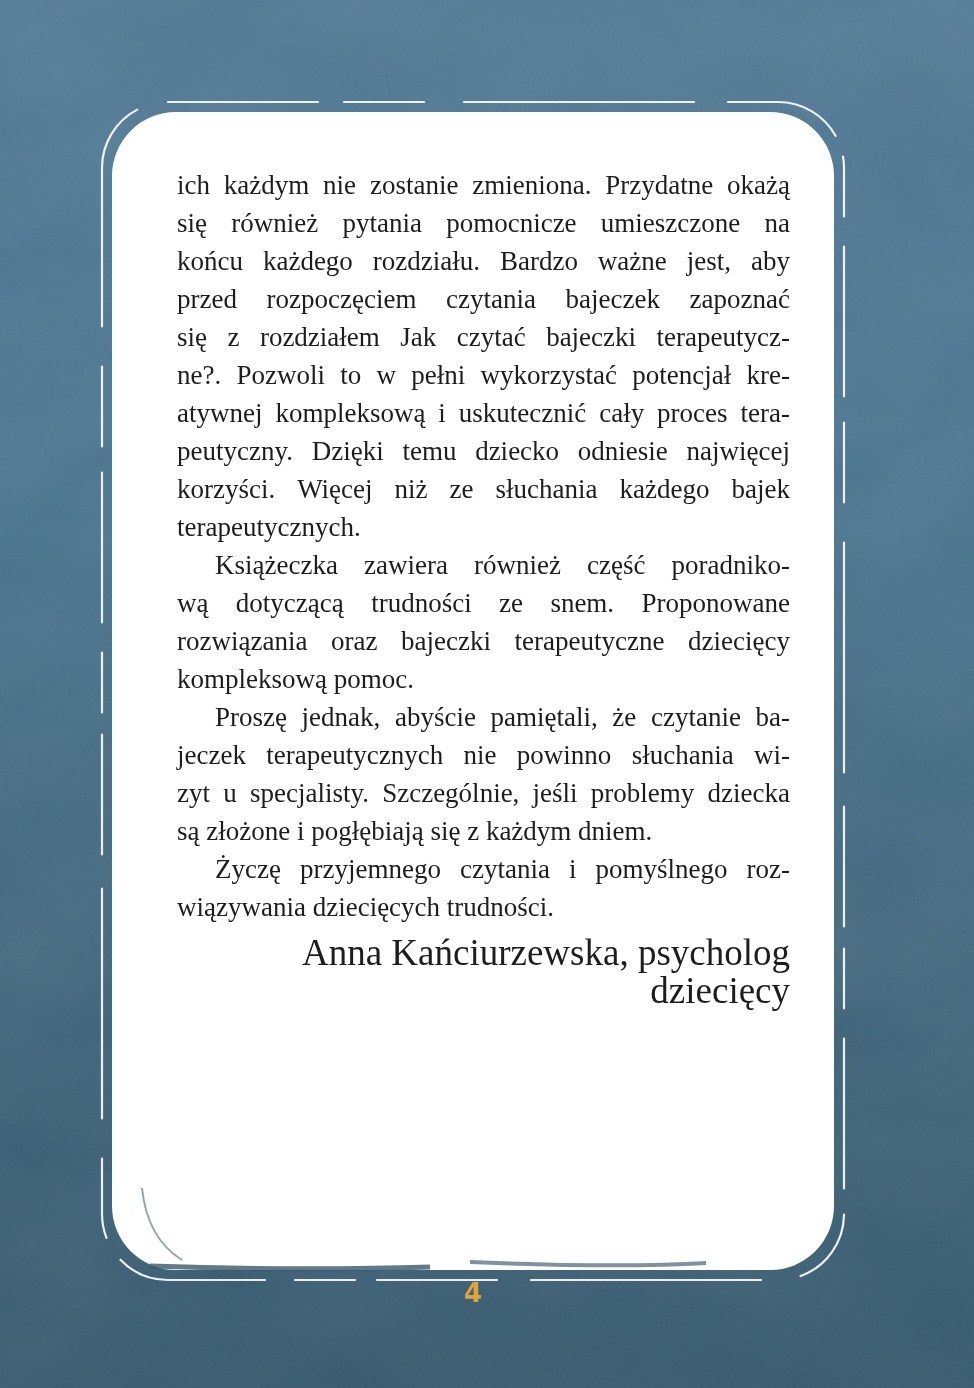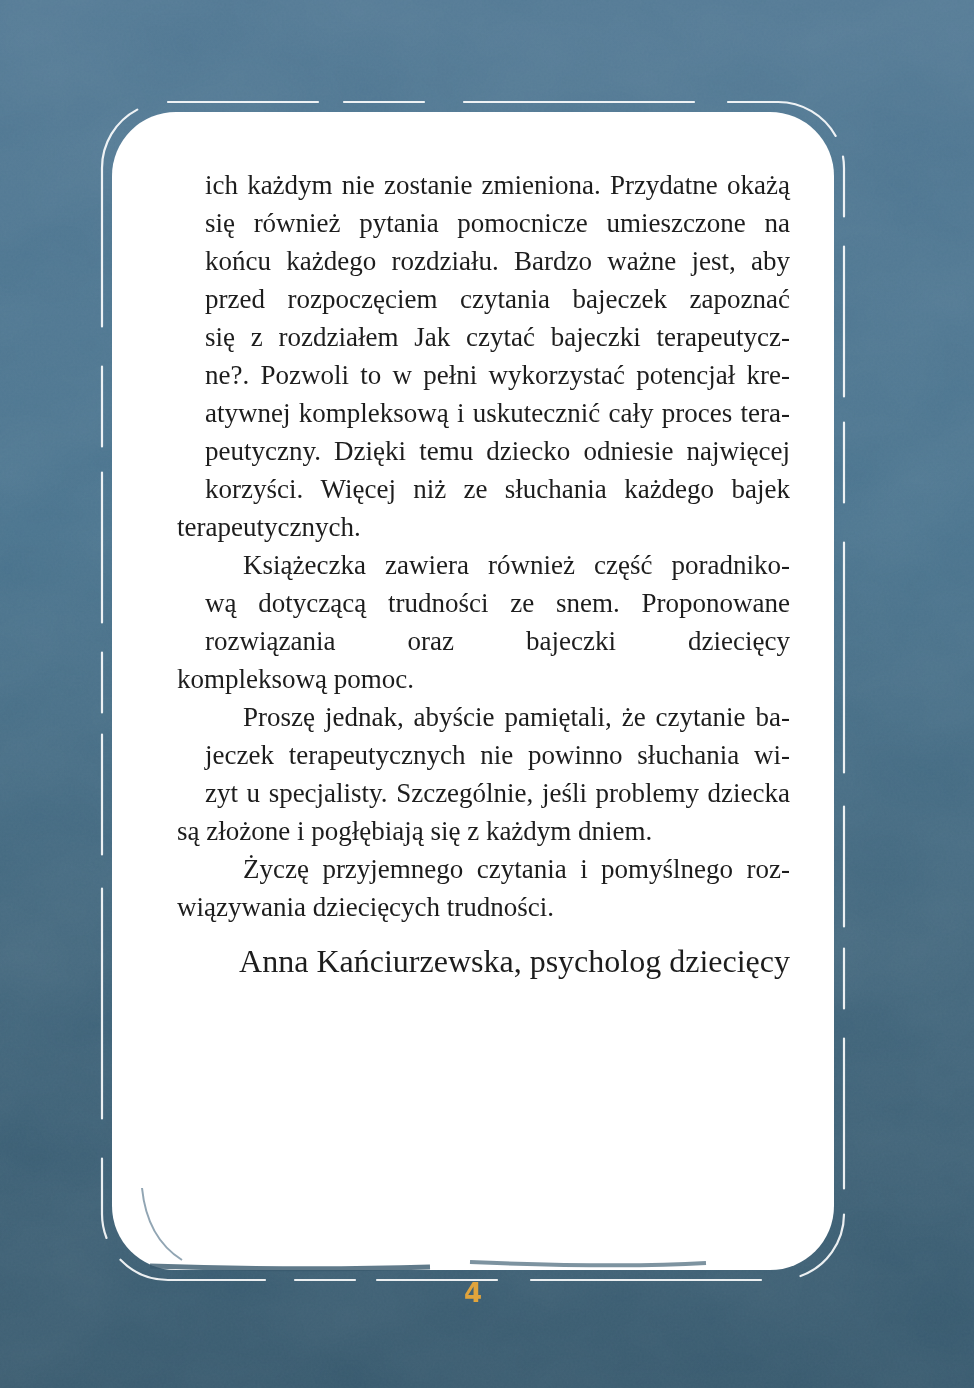--- a/index.html
+++ b/index.html
@@ -12,25 +12,25 @@
   .page{
     position:absolute;left:112px;top:112px;width:722px;height:1158px;z-index:2;
     background:var(--page,#ffffff);border-radius:64px;
   }
   .sketch{position:absolute;left:0;top:0;z-index:3;pointer-events:none;}
   .text-block{
     position:absolute;left:65px;top:54px;width:613px;
     font-size:27px;line-height:38px;color:var(--text,#1d1d1d);
   }
   .line{white-space:pre;}
-  .line.j{display:flex;justify-content:space-between;margin-left:28px;}
+  .line.j{display:flex;justify-content:space-between;}
   .line .w{white-space:pre;}
   .it{}
   .line.indent{padding-left:38px;align-items:center;}
-  .signature{margin-top:16px;text-align:right;font-size:32px;line-height:38px;color:var(--text,#1d1d1d);}
+  .signature{margin-top:8px;text-align:right;font-size:37px;line-height:38px;color:var(--text,#1d1d1d);}
   .page-number{
     position:absolute;left:112px;top:1278px;width:722px;z-index:4;
     text-align:center;font-family:"DejaVu Sans",sans-serif;font-weight:bold;
     font-size:26px;color:var(--page-num,#e1a43c);
   }
 </style>
 </head>
 <body>
 
 <div class="stage">
@@ -55,21 +55,21 @@
         <div class="line j"><span class="w">końcu</span><span class="w">każdego</span><span class="w">rozdziału.</span><span class="w">Bardzo</span><span class="w">ważne</span><span class="w">jest,</span><span class="w">aby</span></div>
         <div class="line j"><span class="w">przed</span><span class="w">rozpoczęciem</span><span class="w">czytania</span><span class="w">bajeczek</span><span class="w">zapoznać</span></div>
         <div class="line j"><span class="w">się</span><span class="w">z</span><span class="w">rozdziałem</span><span class="w"><span class="it">Jak</span></span><span class="w"><span class="it">czytać</span></span><span class="w"><span class="it">bajeczki</span></span><span class="w"><span class="it">terapeutycz-</span></span></div>
         <div class="line j"><span class="w"><span class="it">ne?</span>.</span><span class="w">Pozwoli</span><span class="w">to</span><span class="w">w</span><span class="w">pełni</span><span class="w">wykorzystać</span><span class="w">potencjał</span><span class="w">kre-</span></div>
         <div class="line j"><span class="w">atywnej</span><span class="w">kompleksową</span><span class="w">i</span><span class="w">uskutecznić</span><span class="w">cały</span><span class="w">proces</span><span class="w">tera-</span></div>
         <div class="line j"><span class="w">peutyczny.</span><span class="w">Dzięki</span><span class="w">temu</span><span class="w">dziecko</span><span class="w">odniesie</span><span class="w">najwięcej</span></div>
         <div class="line j"><span class="w">korzyści.</span><span class="w">Więcej</span><span class="w">niż</span><span class="w">ze</span><span class="w">słuchania</span><span class="w">każdego</span><span class="w">bajek</span></div>
         <div class="line"><span>terapeutycznych.</span></div>
         <div class="line j indent"><span class="w">Książeczka</span><span class="w">zawiera</span><span class="w">również</span><span class="w">część</span><span class="w">poradniko-</span></div>
         <div class="line j"><span class="w">wą</span><span class="w">dotyczącą</span><span class="w">trudności</span><span class="w">ze</span><span class="w">snem.</span><span class="w">Proponowane</span></div>
-        <div class="line j"><span class="w">rozwiązania</span><span class="w">oraz</span><span class="w">bajeczki</span><span class="w">dziecięcy</span></div>
+        <div class="line j"><span class="w">rozwiązania</span><span class="w">oraz</span><span class="w">bajeczki</span><span class="w">terapeutyczne</span><span class="w">dziecięcy</span></div>
         <div class="line"><span>kompleksową pomoc.</span></div>
         <div class="line j indent"><span class="w">Proszę</span><span class="w">jednak,</span><span class="w">abyście</span><span class="w">pamiętali,</span><span class="w">że</span><span class="w">czytanie</span><span class="w">ba-</span></div>
         <div class="line j"><span class="w">jeczek</span><span class="w">terapeutycznych</span><span class="w">nie</span><span class="w">powinno</span><span class="w">słuchania</span><span class="w">wi-</span></div>
         <div class="line j"><span class="w">zyt</span><span class="w">u</span><span class="w">specjalisty.</span><span class="w">Szczególnie,</span><span class="w">jeśli</span><span class="w">problemy</span><span class="w">dziecka</span></div>
         <div class="line"><span>są złożone i pogłębiają się z każdym dniem.</span></div>
         <div class="line j indent"><span class="w">Życzę</span><span class="w">przyjemnego</span><span class="w">czytania</span><span class="w">i</span><span class="w">pomyślnego</span><span class="w">roz-</span></div>
         <div class="line"><span>wiązywania dziecięcych trudności.</span></div>
         <div class="signature">Anna Kańciurzewska, psycholog dziecięcy</div>
       </div>
   </div>

